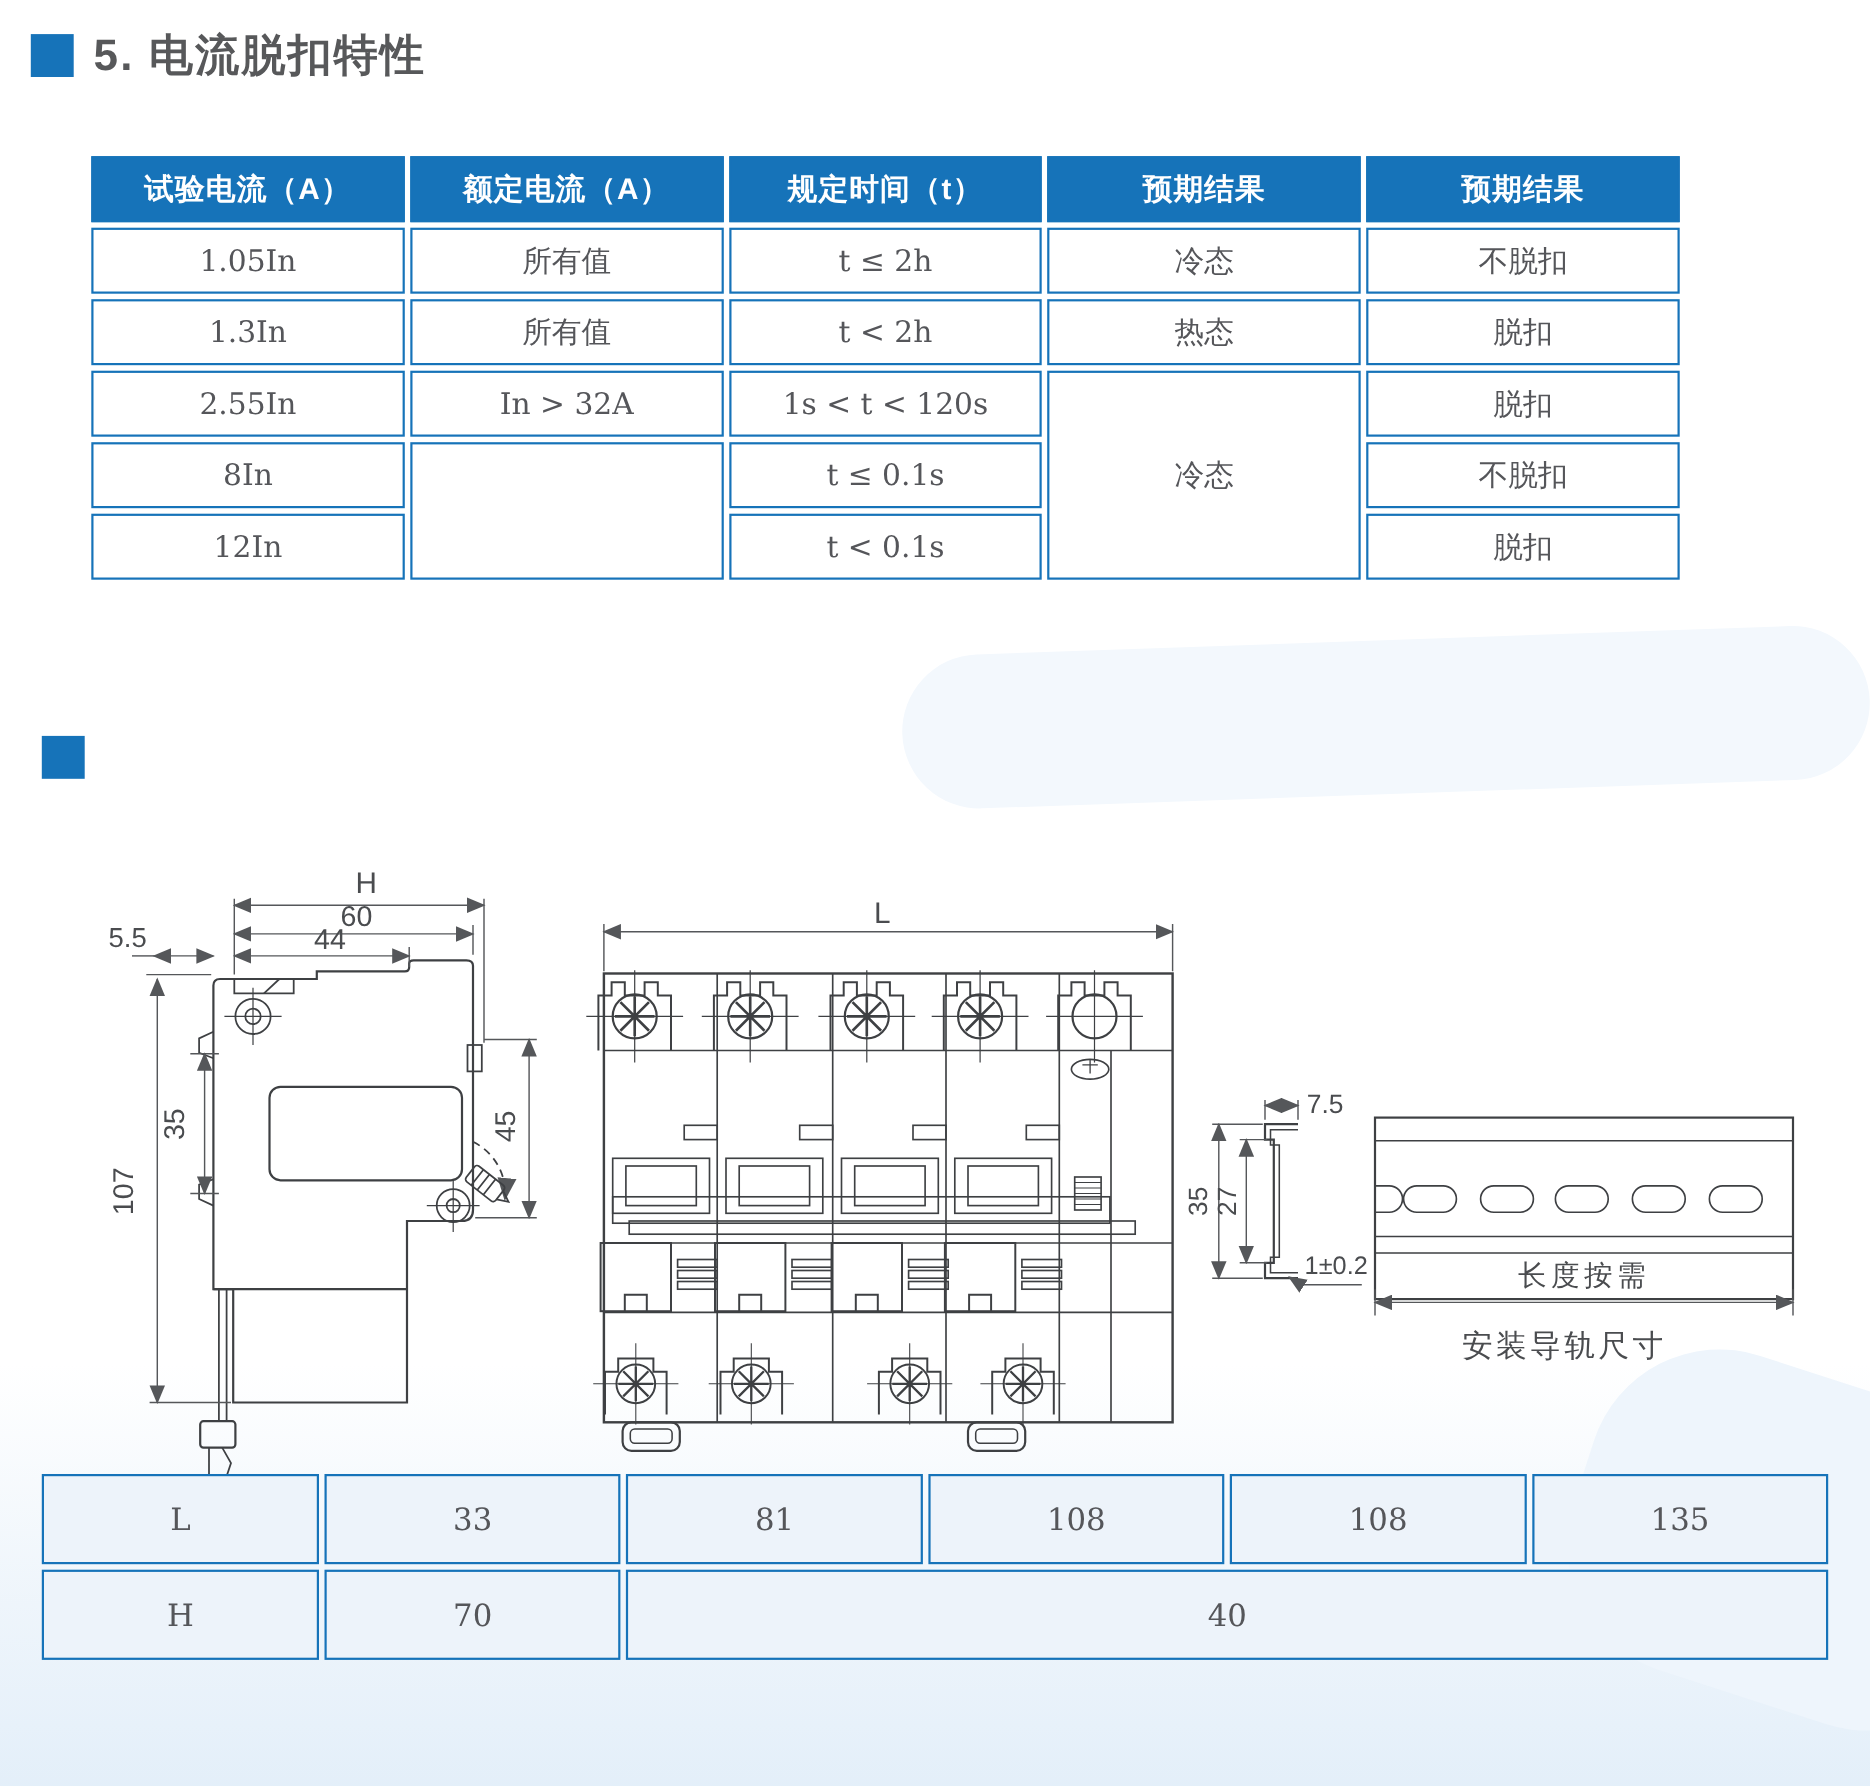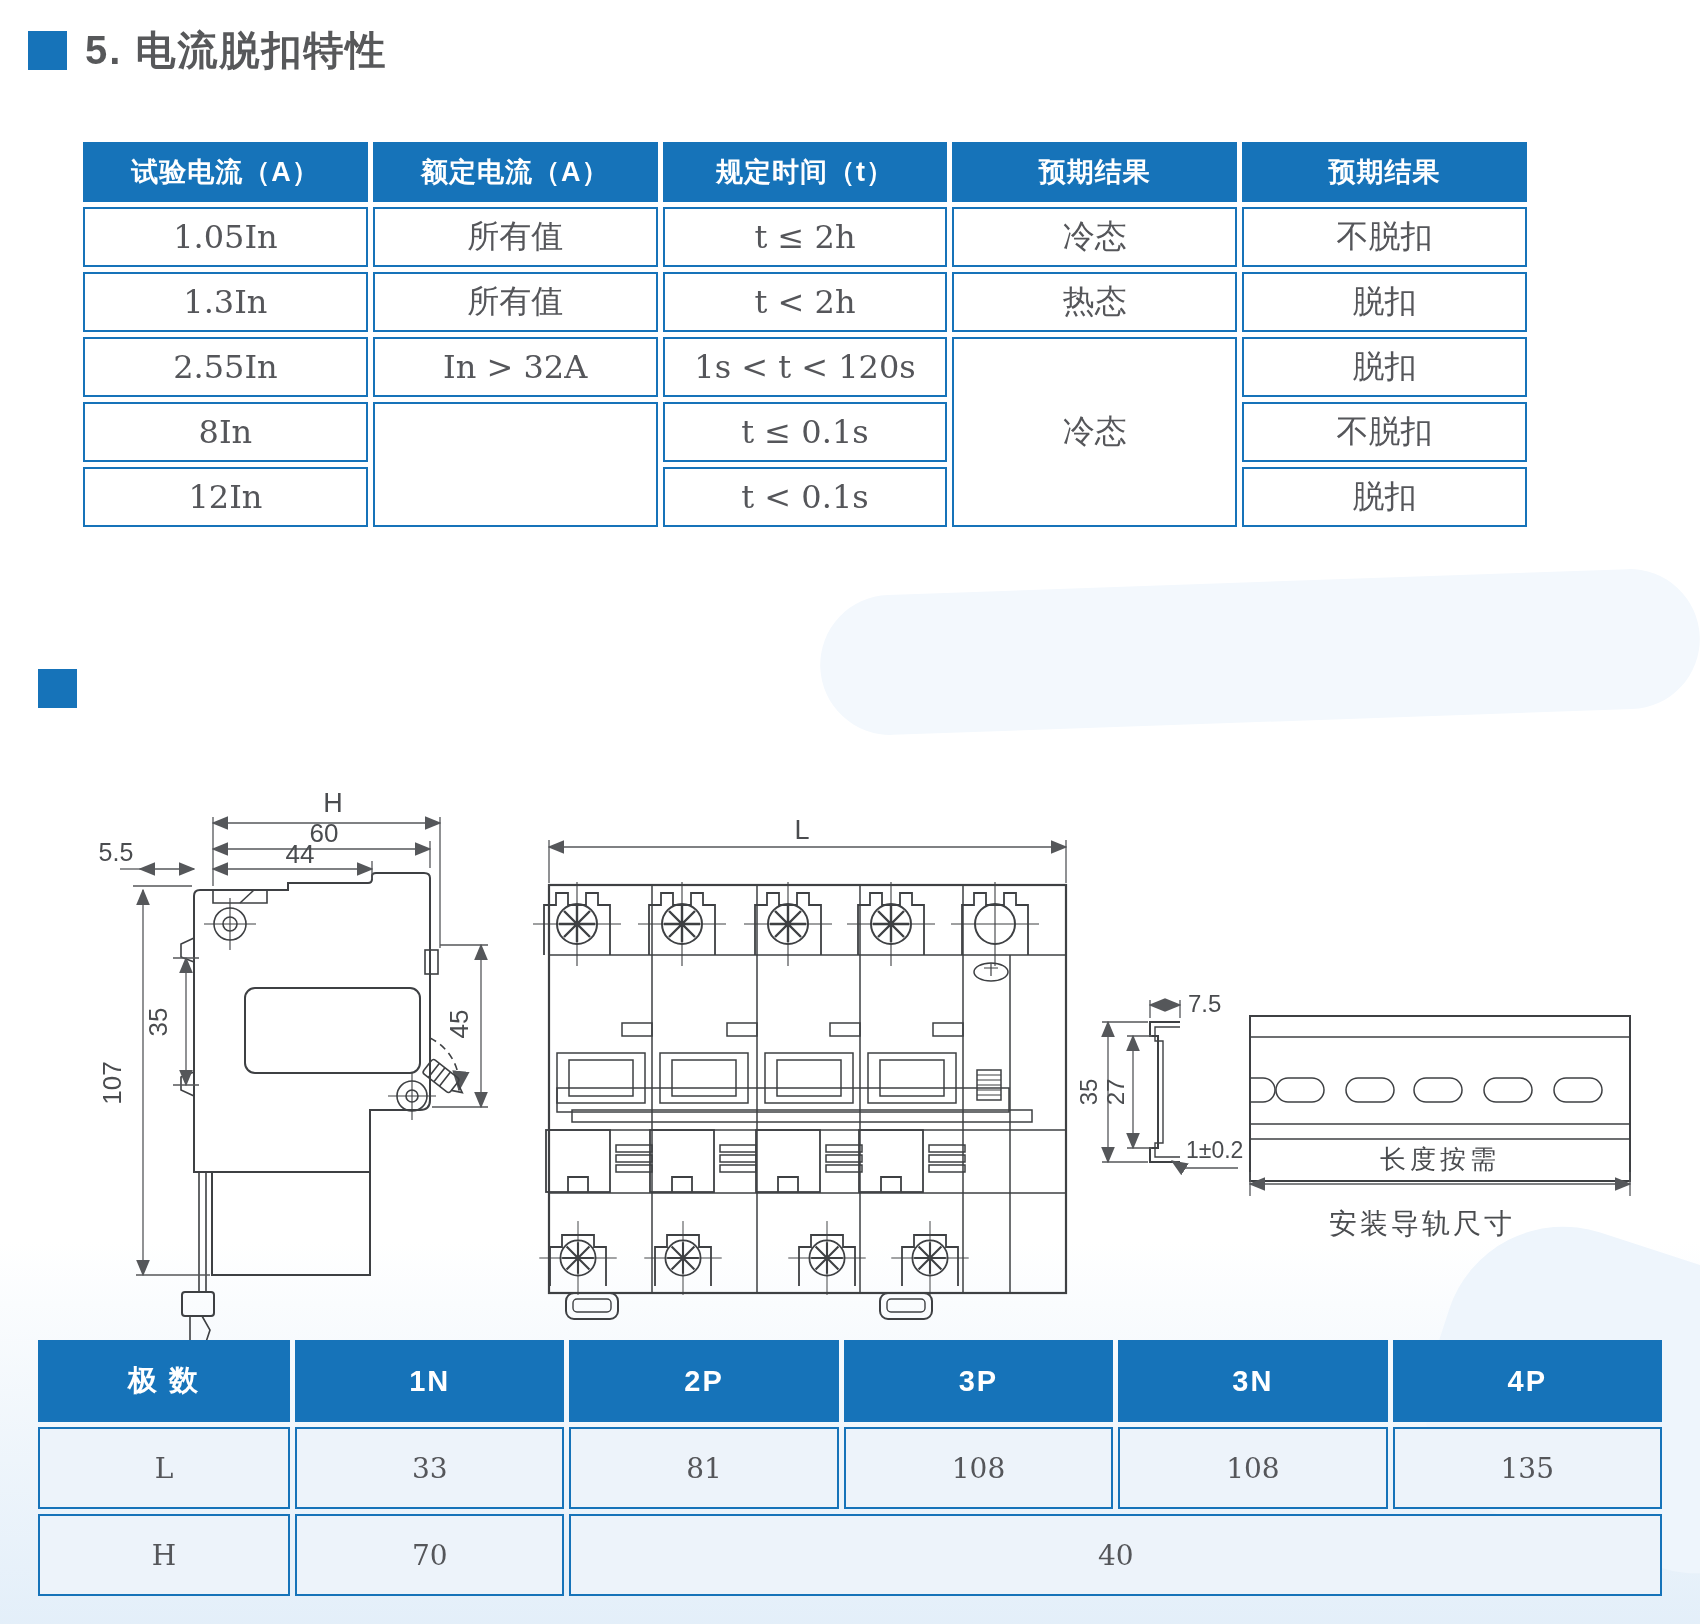--- a/index.html
+++ b/index.html
@@ -19,21 +19,21 @@
   #heading-5{left:28px;top:23px;}
   #heading-6{left:38px;top:669px;}
 
   table{border-collapse:separate;border-spacing:5px;table-layout:fixed;z-index:2;}
   .tbl-wrap{position:absolute;z-index:2;}
   #trip-wrap{left:78px;top:137px;width:1454px;}
   #trip-table{width:1454px;}
   #trip-table th{background:#1673b9;border:2px solid #1673b9;color:#ffffff;
     font-size:27px;font-weight:bold;height:54px;letter-spacing:1px;}
   #trip-table td{background:#ffffff;border:2px solid #1673b9;color:#55565a;
-    font-size:32px;height:54px;text-align:center;vertical-align:middle;
+    font-size:27px;height:54px;text-align:center;vertical-align:middle;
     font-family:"DejaVu Serif","Liberation Serif",serif;}
 
   #dim-wrap{left:33px;top:1335px;width:1634px;}
   #dim-table{width:1634px;}
   #dim-table th{background:#1673b9;border:2px solid #1673b9;color:#ffffff;
     font-size:29px;font-weight:bold;height:76px;letter-spacing:2px;}
   #dim-table td{background:#edf3fa;border:2px solid #1673b9;color:#55565a;
     font-size:28px;height:76px;text-align:center;vertical-align:middle;
     font-family:"DejaVu Serif","Liberation Serif",serif;}
   #dim-table col.c-first{width:252px;}
@@ -293,28 +293,20 @@
   <table id="dim-table">
     <colgroup>
       <col class="c-first">
         <col>
         <col>
         <col>
         <col>
         <col>
     </colgroup>
     <tbody>
-        <tr>
-      <th>极 数</th>
-      <th>1N</th>
-      <th>2P</th>
-      <th>3P</th>
-      <th>3N</th>
-      <th>4P</th>
-    </tr>
     <tr>
       <td>L</td>
       <td>33</td>
       <td>81</td>
       <td>108</td>
       <td>108</td>
       <td>135</td>
     </tr>
     <tr>
       <td>H</td>

